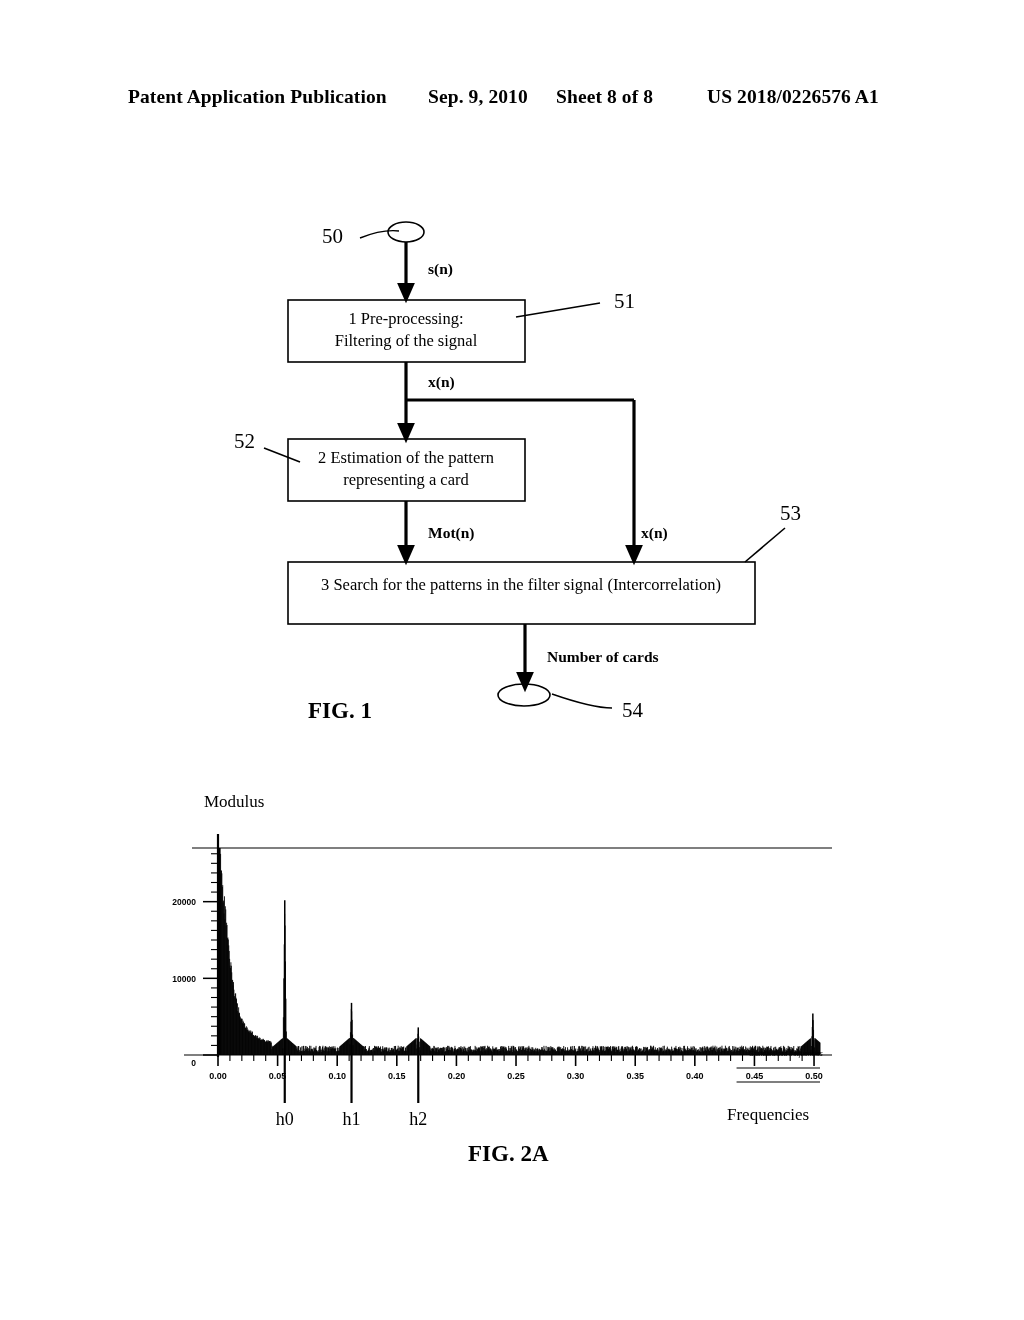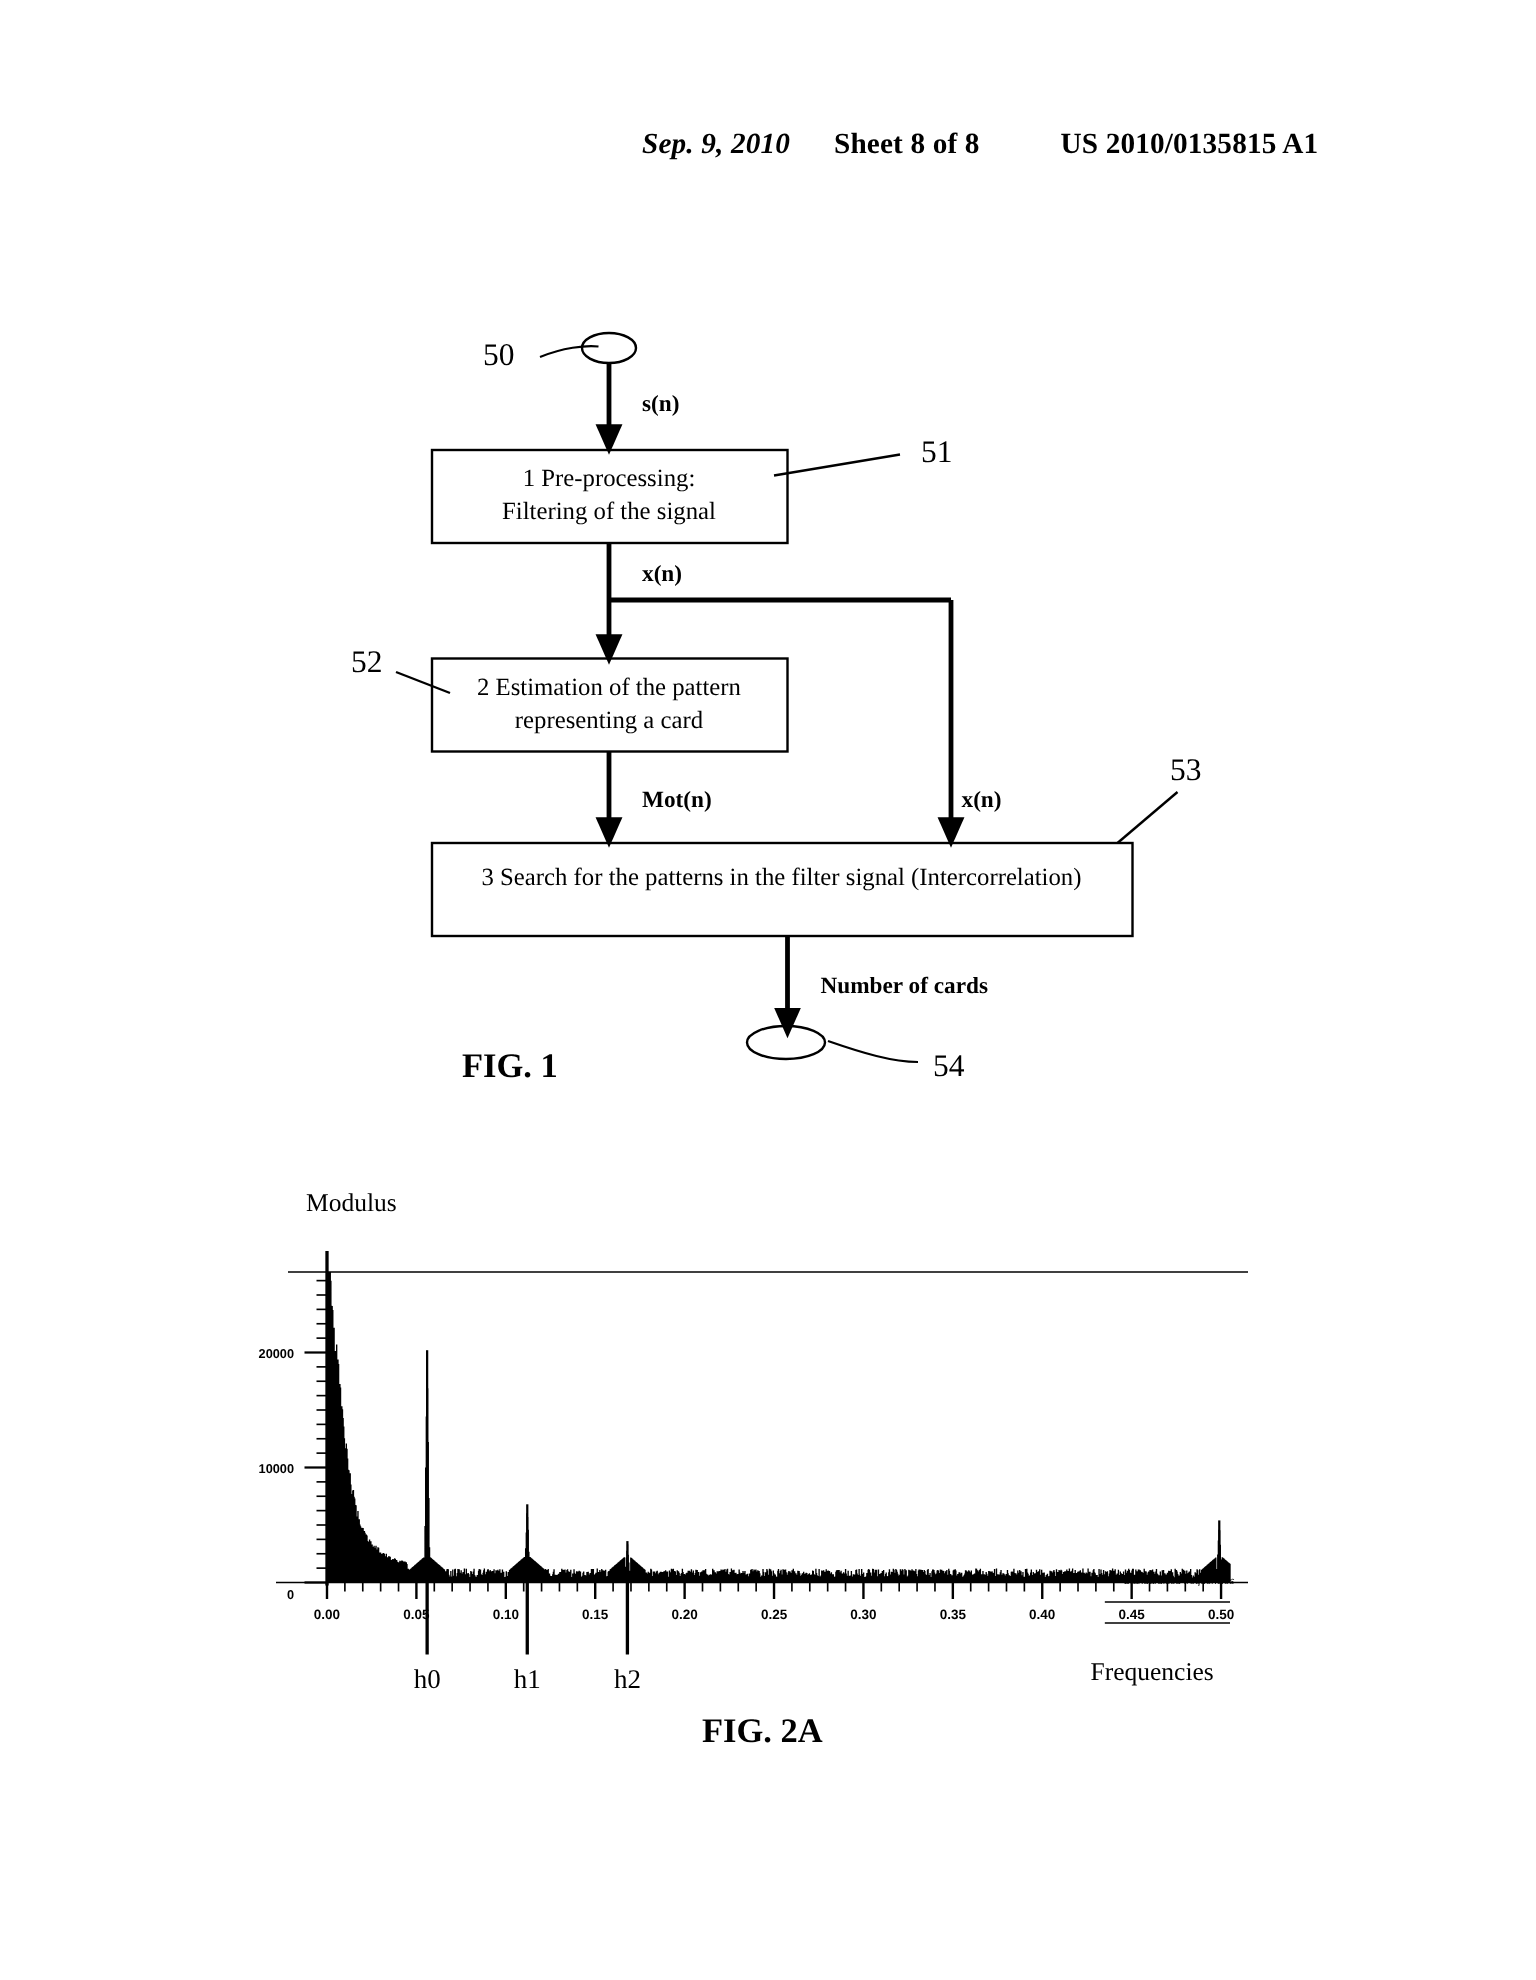--- a/index.html
+++ b/index.html
@@ -24,21 +24,21 @@
     width: 1024px;
     height: 30px;
     display: flex;
     align-items: baseline;
     font-family: "Liberation Serif", serif;
     font-weight: bold;
     font-size: 19.5px;
     letter-spacing: 0.1px;
   }
   #page-header .hdr-pub   { position: absolute; left: 128px; }
-  #page-header .hdr-date  { position: absolute; left: 428px; font-style: italic; }
+  #page-header .hdr-date  { position: absolute; left: 428px; }
   #page-header .hdr-sheet { position: absolute; left: 556px; }
   #page-header .hdr-num   { position: absolute; left: 707px; }
 
   
   #fig1 {
     position: absolute;
     left: 0;
     top: 190px;
     width: 1020px;
     height: 560px;
@@ -110,23 +110,24 @@
     font-size: 6.5px;
     font-style: italic;
     fill: #000;
     text-anchor: middle;
   }
 </style>
 </head>
 <body>
 
 <div id="page-header">
+  <span class="hdr-pub">Patent Application Publication</span>
   <span class="hdr-date">Sep. 9, 2010</span>
   <span class="hdr-sheet">Sheet 8 of 8</span>
-  <span class="hdr-num">US 2010/0135815 A1</span>
+  <span class="hdr-num">US 2018/0226576 A1</span>
 </div>
 
 <div id="fig1">
   <svg width="1024" height="560" viewBox="0 0 1024 560" xmlns="http://www.w3.org/2000/svg">
     <defs>
       <marker id="arrowhead" markerWidth="7" markerHeight="7" refX="3.2" refY="3.2" orient="auto" markerUnits="strokeWidth">
         <path d="M0,0.4 L6.4,3.2 L0,6.0 z" fill="#000"></path>
       </marker>
     </defs>
 

